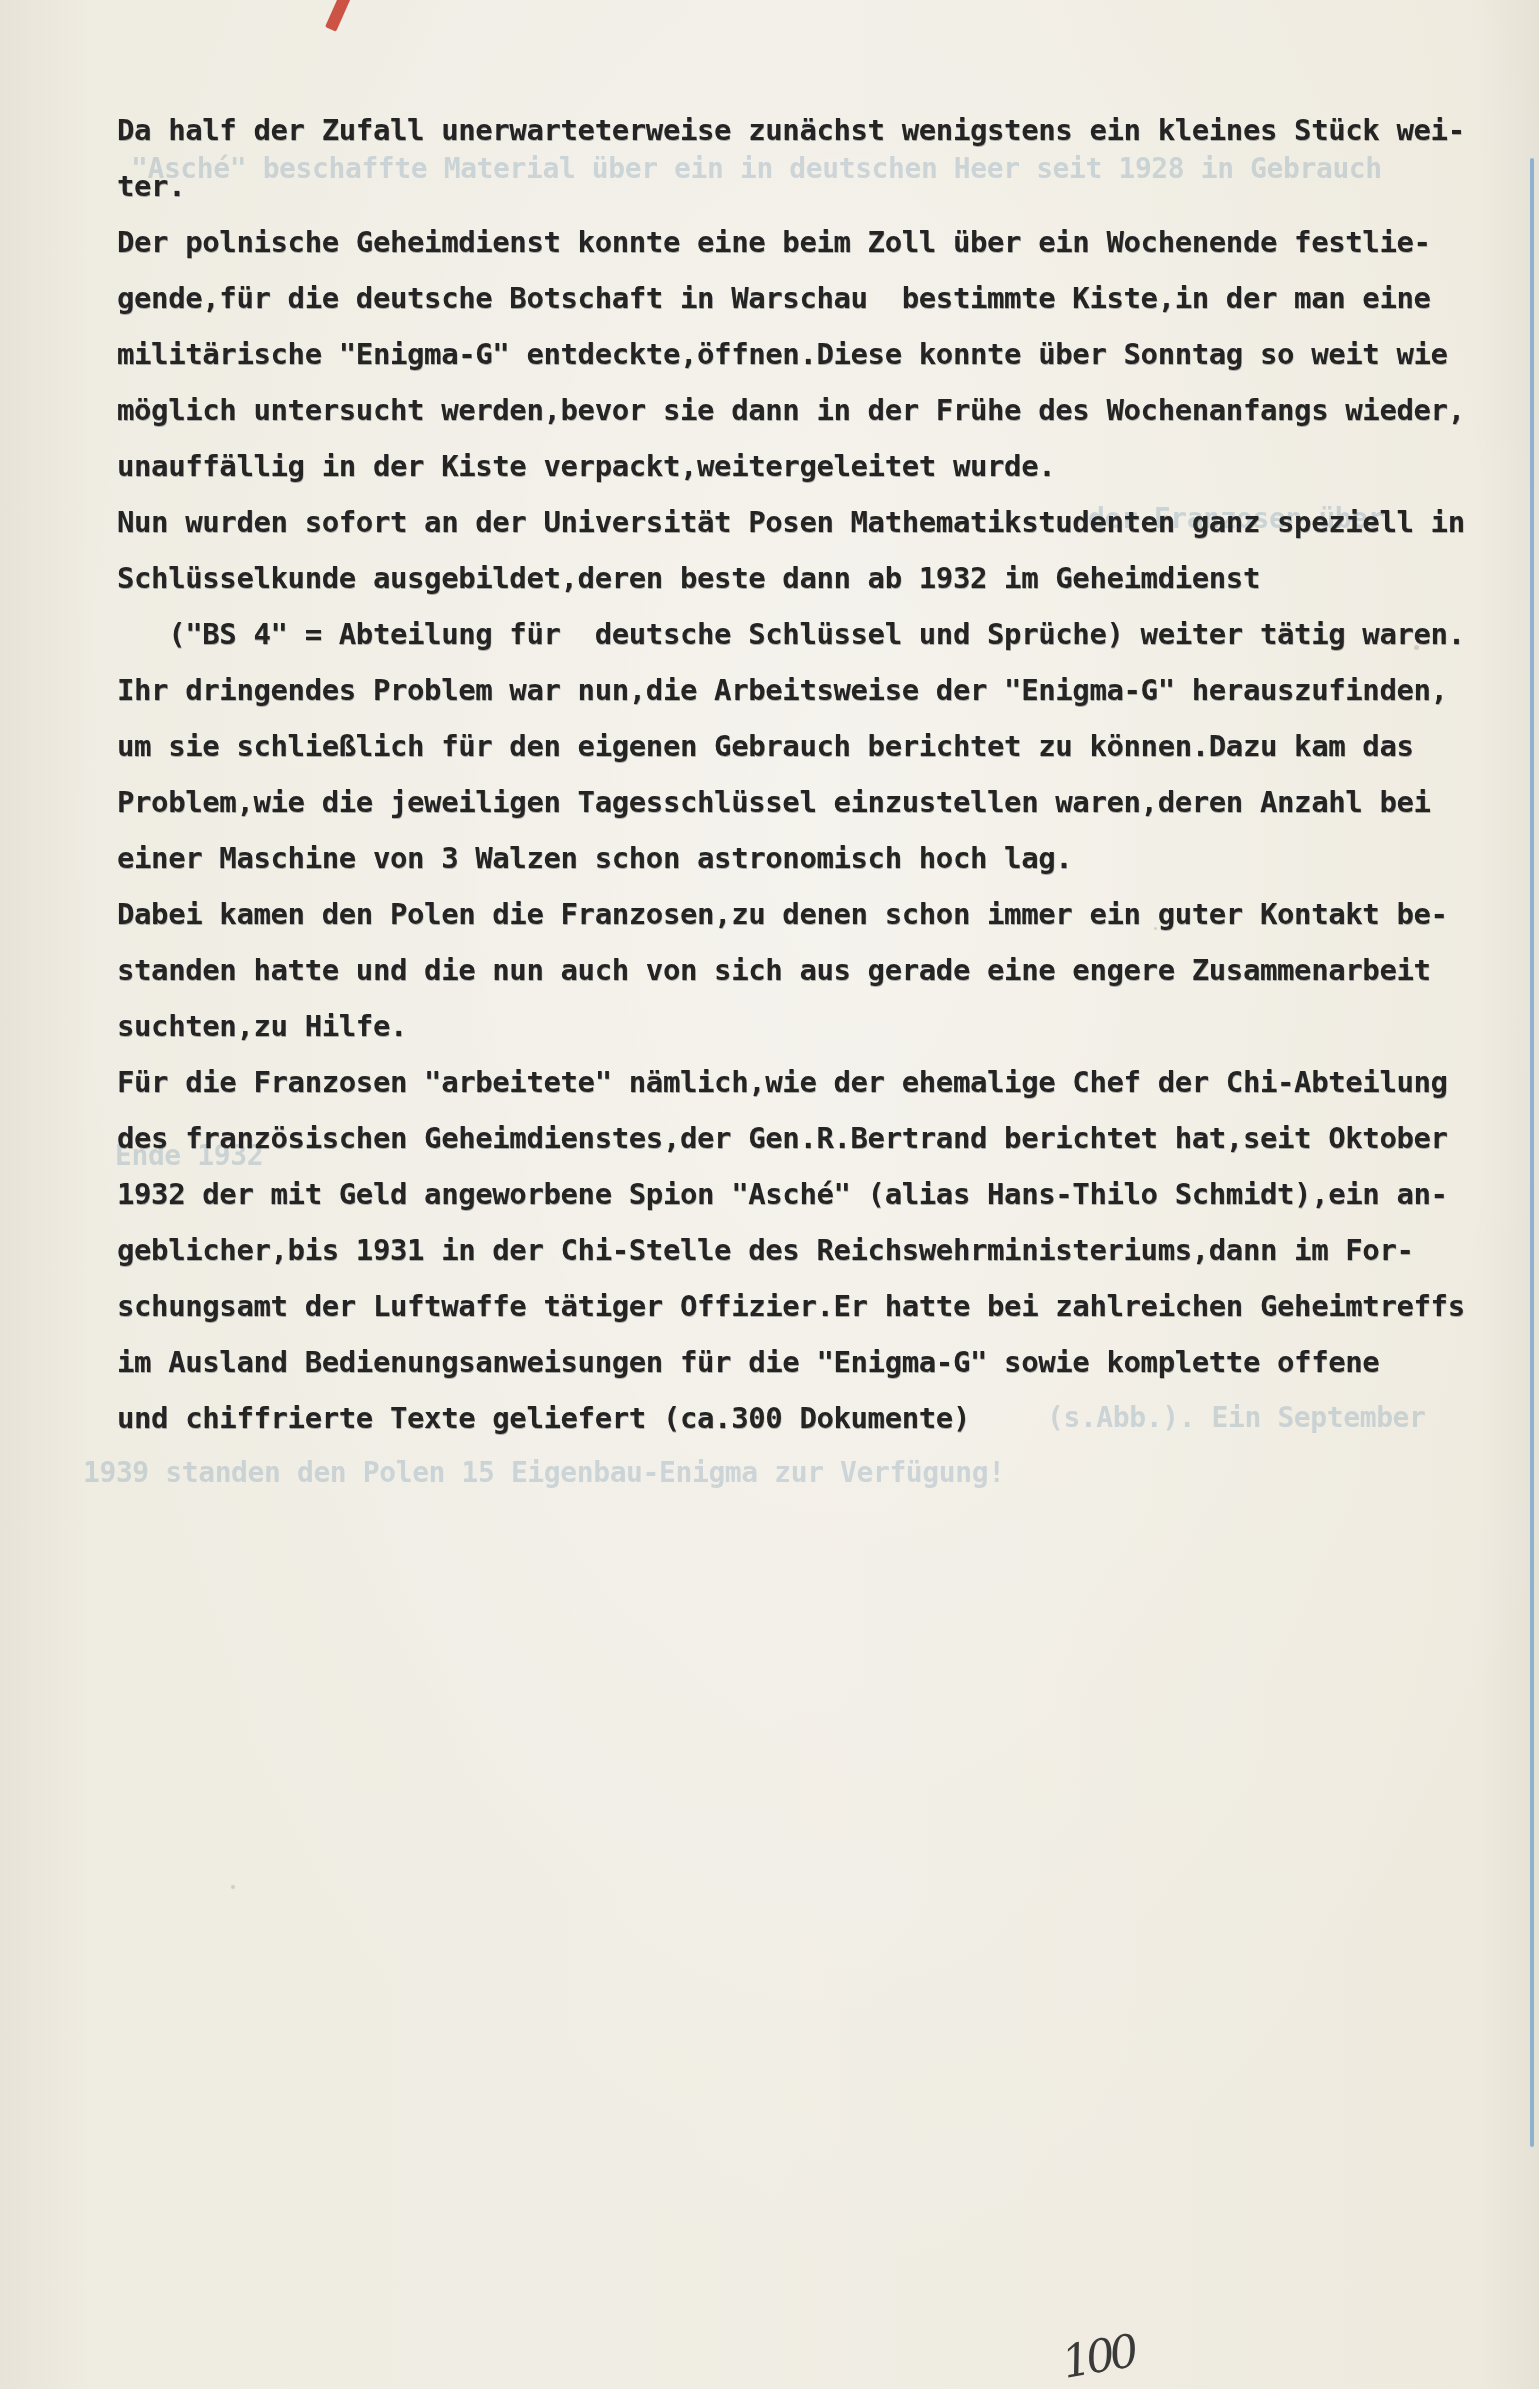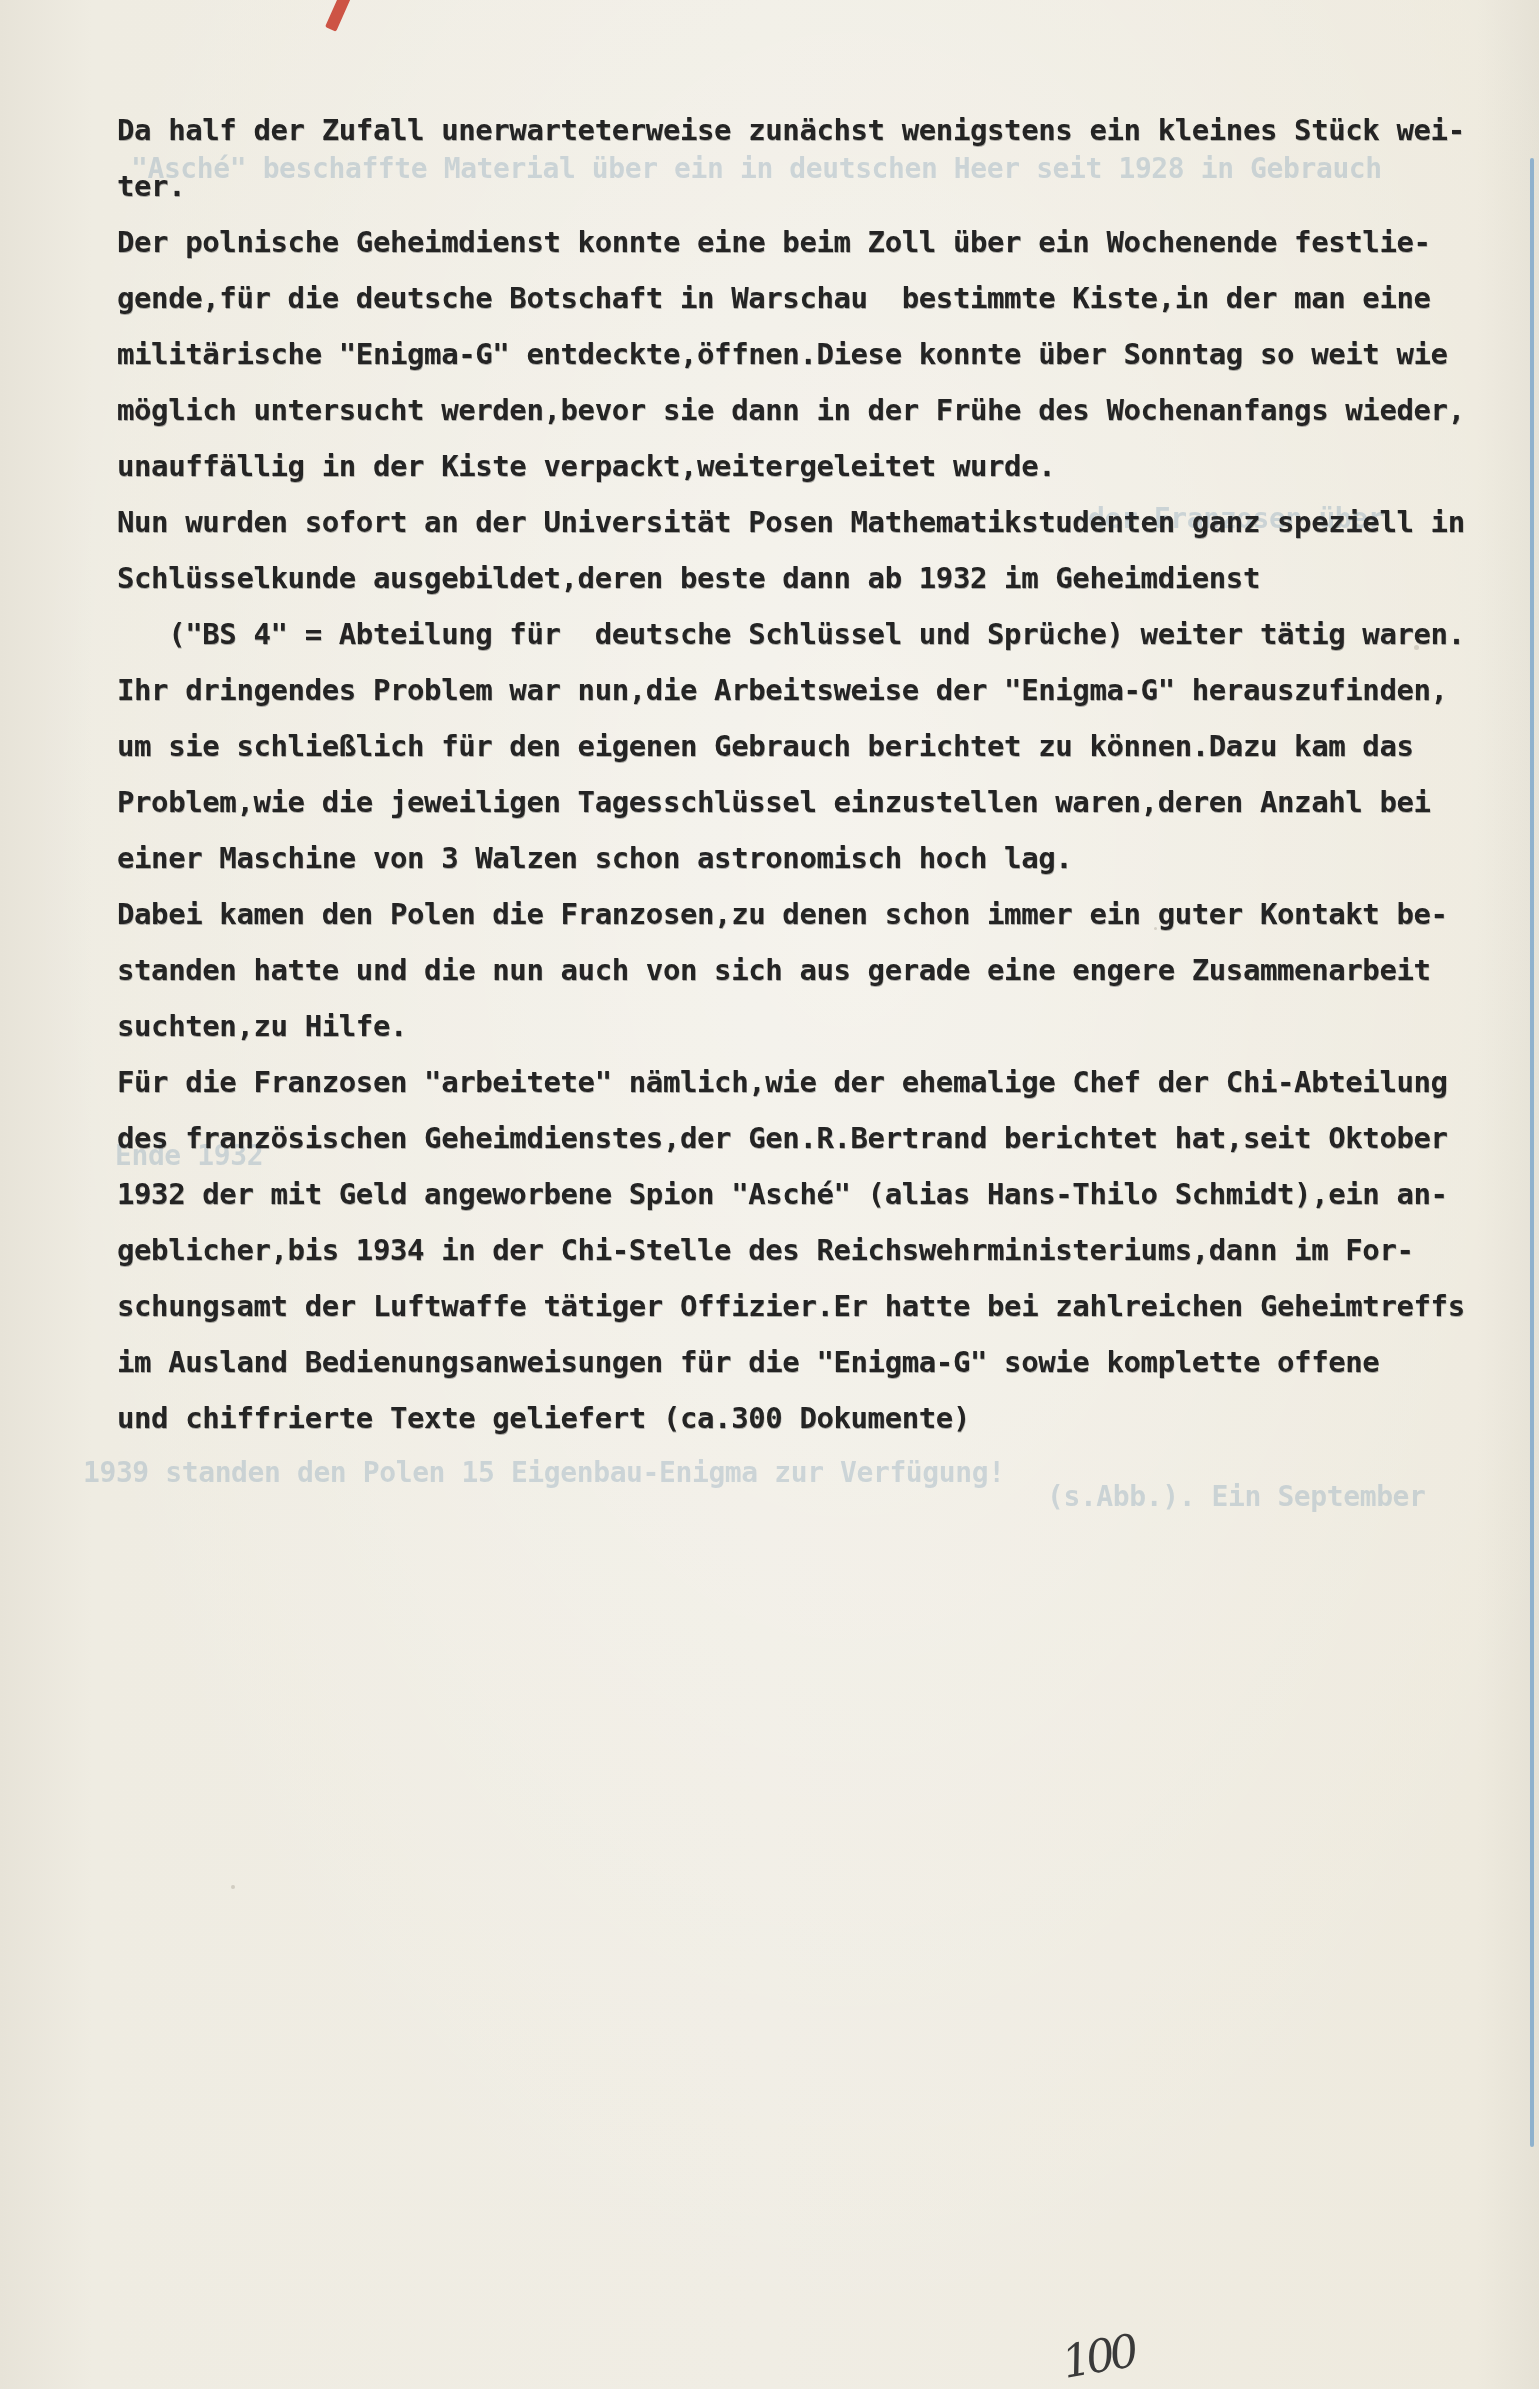--- a/index.html
+++ b/index.html
@@ -100,21 +100,21 @@
 <body>
 
 <div class="page">
 
   <div class="red-corner-mark"></div>
 
   <div class="ghost-layer">
       <div class="ghost" style="left: 131px; top: 152px;">"Asché" beschaffte Material über ein in deutschen Heer seit 1928 in Gebrauch</div>
       <div class="ghost" style="left: 1088px; top: 502px;">der Franzosen über</div>
       <div class="ghost" style="left: 115px; top: 1139px;">Ende 1932</div>
-      <div class="ghost" style="left: 1047px; top: 1480px;">(s.Abb.). Ein September</div>
+      <div class="ghost" style="left: 1047px; top: 1401px;">(s.Abb.). Ein September</div>
       <div class="ghost" style="left: 77px; top: 1456px; margin-left: 6px;">1939 standen den Polen 15 Eigenbau-Enigma zur Verfügung!</div>
     </div>
 
   <div class="text-block">
       <div class="line">Da half der Zufall unerwarteterweise zunächst wenigstens ein kleines Stück wei-</div>
       <div class="line">ter.</div>
       <div class="line">Der polnische Geheimdienst konnte eine beim Zoll über ein Wochenende festlie-</div>
       <div class="line">gende,für die deutsche Botschaft in Warschau  bestimmte Kiste,in der man eine</div>
       <div class="line">militärische "Enigma-G" entdeckte,öffnen.Diese konnte über Sonntag so weit wie</div>
       <div class="line">möglich untersucht werden,bevor sie dann in der Frühe des Wochenanfangs wieder,</div>
@@ -125,21 +125,21 @@
       <div class="line">Ihr dringendes Problem war nun,die Arbeitsweise der "Enigma-G" herauszufinden,</div>
       <div class="line">um sie schließlich für den eigenen Gebrauch berichtet zu können.Dazu kam das</div>
       <div class="line">Problem,wie die jeweiligen Tagesschlüssel einzustellen waren,deren Anzahl bei</div>
       <div class="line">einer Maschine von 3 Walzen schon astronomisch hoch lag.</div>
       <div class="line">Dabei kamen den Polen die Franzosen,zu denen schon immer ein guter Kontakt be-</div>
       <div class="line">standen hatte und die nun auch von sich aus gerade eine engere Zusammenarbeit</div>
       <div class="line">suchten,zu Hilfe.</div>
       <div class="line">Für die Franzosen "arbeitete" nämlich,wie der ehemalige Chef der Chi-Abteilung</div>
       <div class="line">des französischen Geheimdienstes,der Gen.R.Bertrand berichtet hat,seit Oktober</div>
       <div class="line">1932 der mit Geld angeworbene Spion "Asché" (alias Hans-Thilo Schmidt),ein an-</div>
-      <div class="line">geblicher,bis 1934 in der Chi-Stelle des Reichswehrministeriums,dann im For-</div>
+      <div class="line">geblicher,bis 1931 in der Chi-Stelle des Reichswehrministeriums,dann im For-</div>
       <div class="line">schungsamt der Luftwaffe tätiger Offizier.Er hatte bei zahlreichen Geheimtreffs</div>
       <div class="line">im Ausland Bedienungsanweisungen für die "Enigma-G" sowie komplette offene</div>
       <div class="line">und chiffrierte Texte geliefert (ca.300 Dokumente)</div>
     </div>
 
   <div class="blue-edge-line"></div>
 
   <div class="fleck f1"></div>
   <div class="fleck f2"></div>
   <div class="fleck f3"></div>

